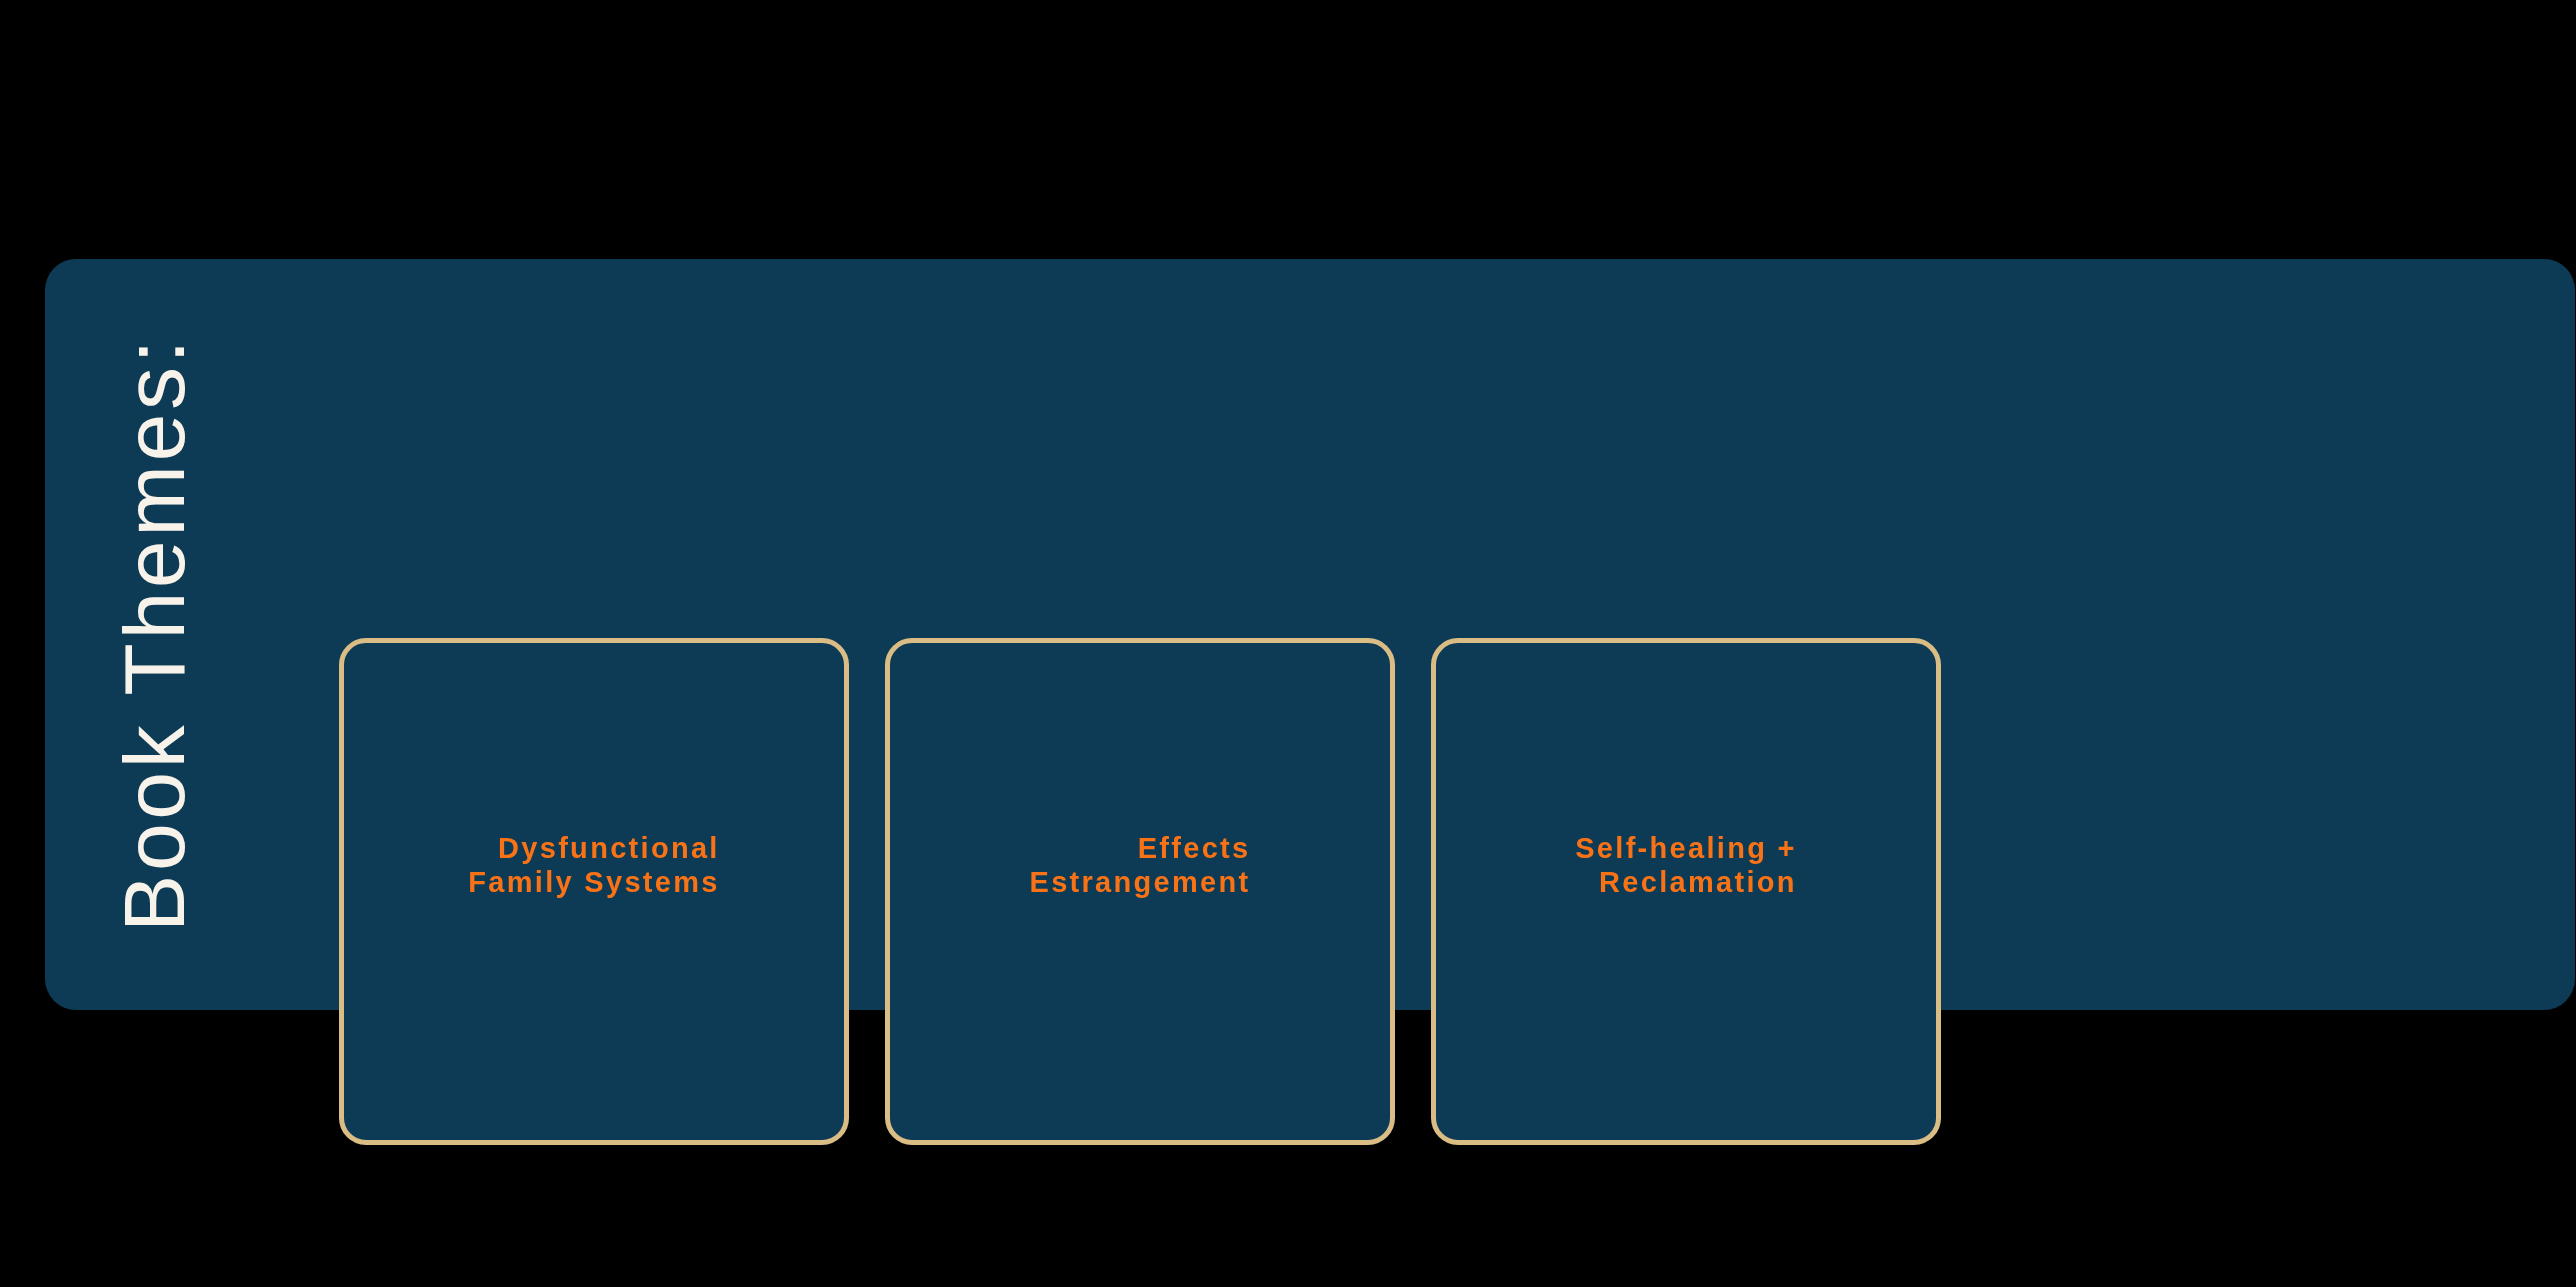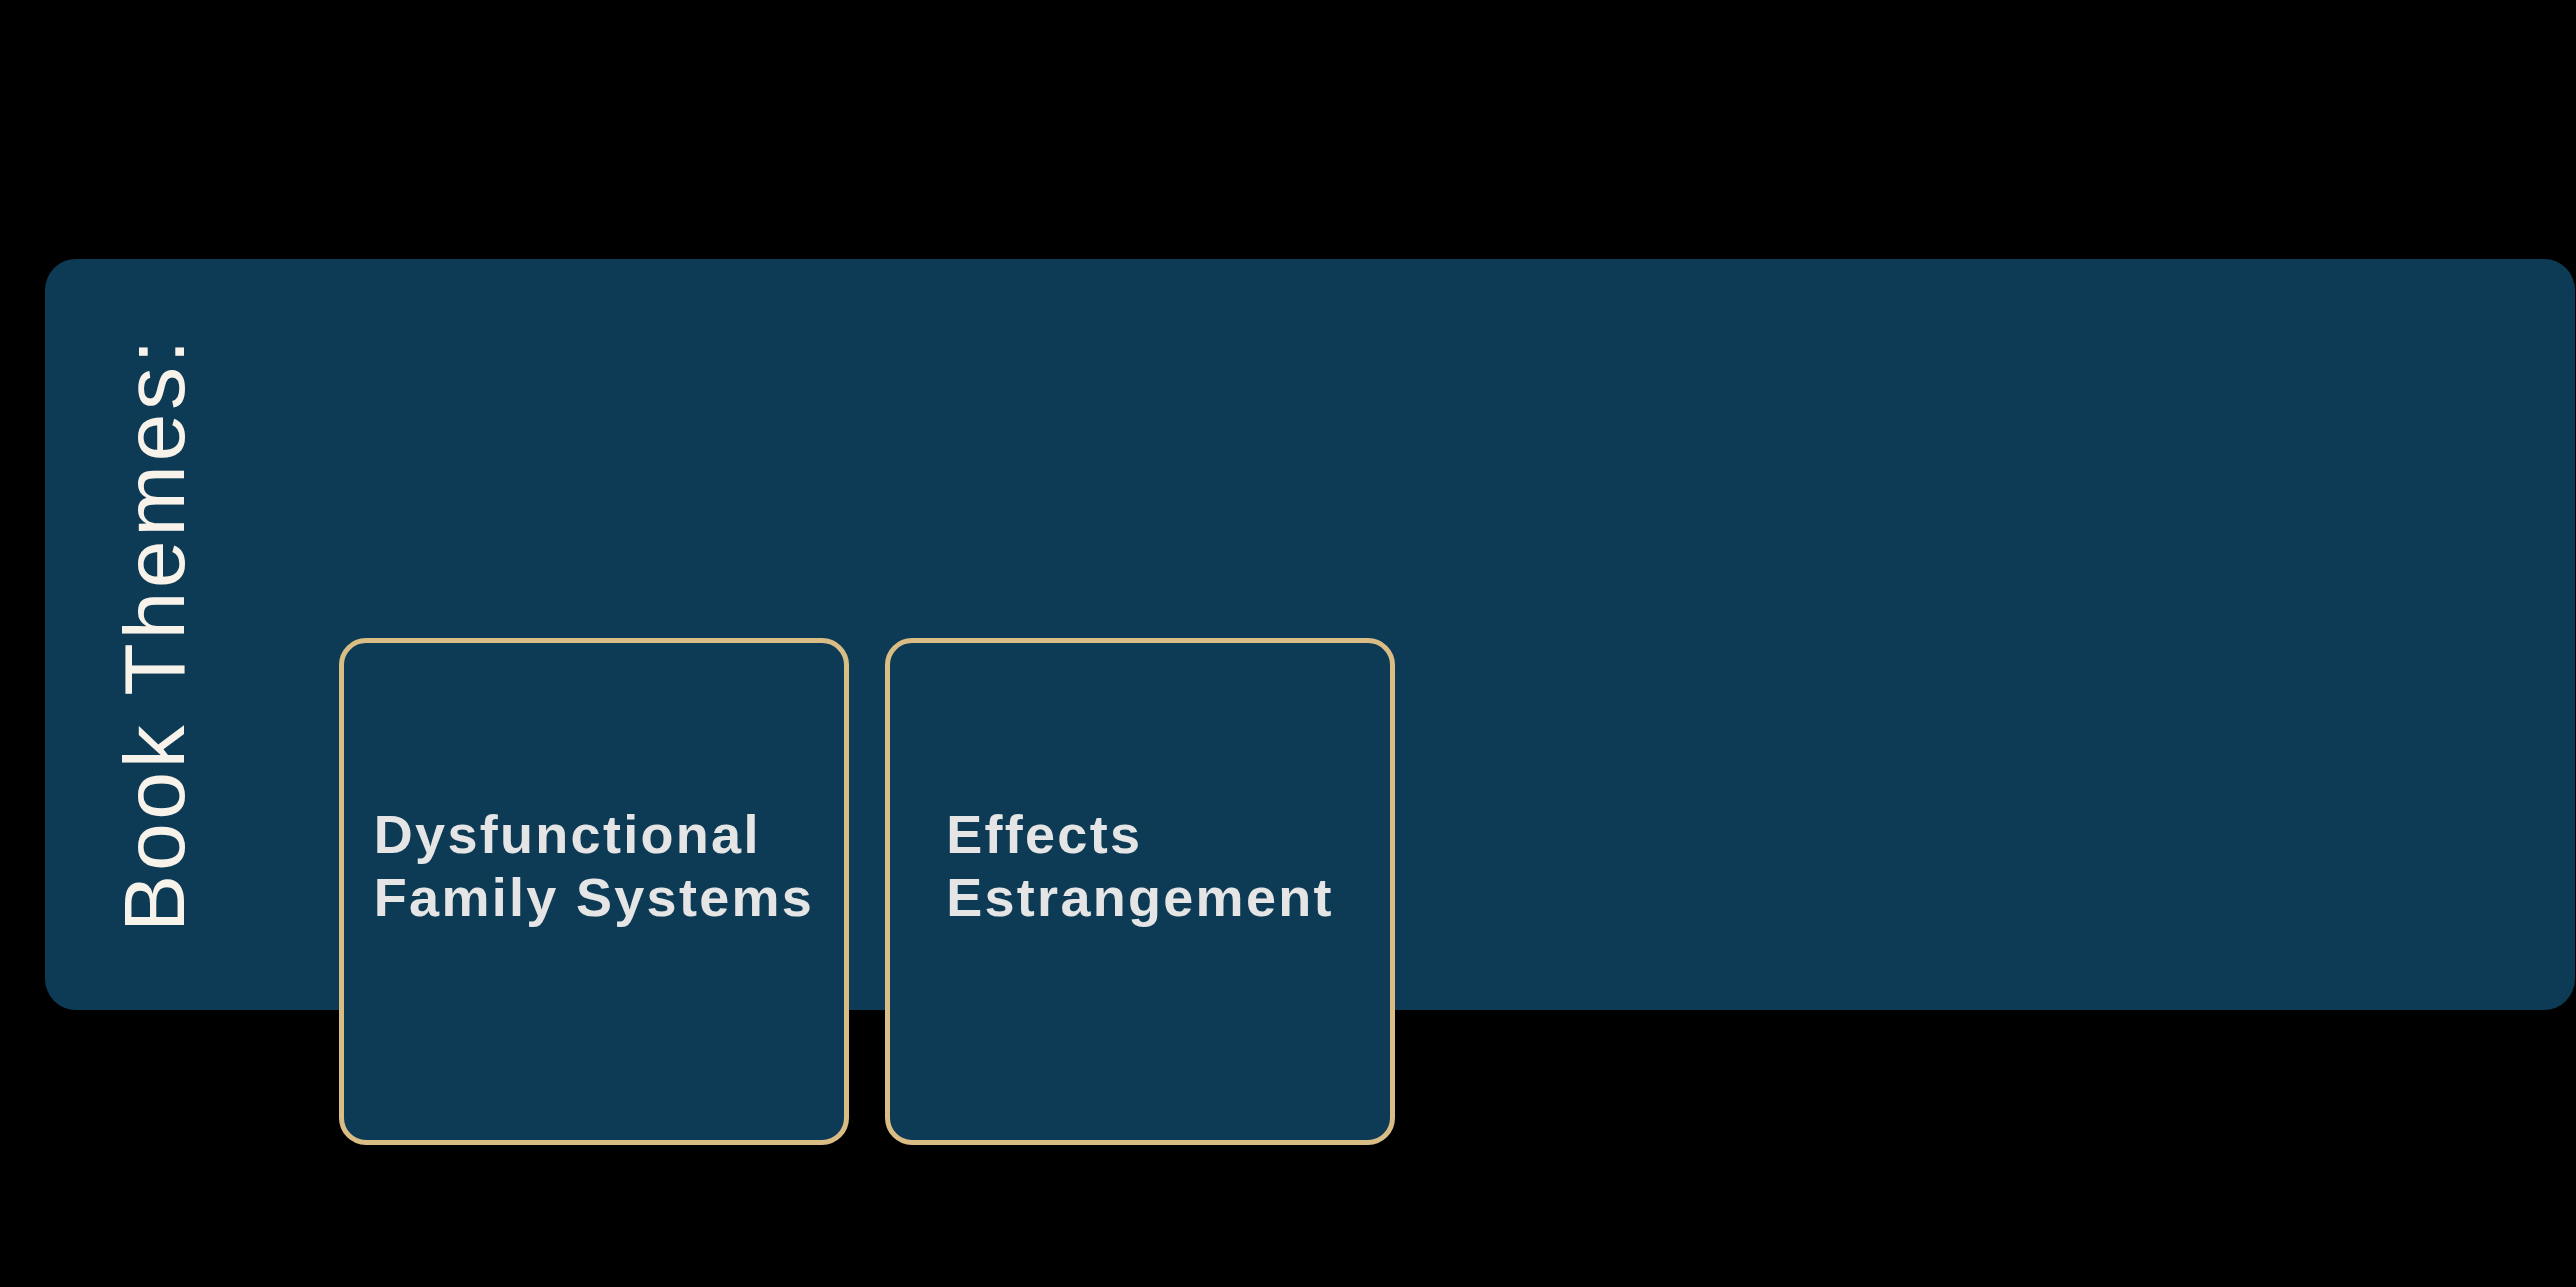--- a/index.html
+++ b/index.html
@@ -49,39 +49,43 @@
     height: 507px;
     border: 5.5px solid #dabd85;
     border-radius: 27px;
     background: #0d3a54;
     display: flex;
     align-items: center;
     justify-content: center;
     padding: 18px 22px 69px 22px; 
   }
   .card-label {
-    color: #e5e5e5;
-    font-size: 54px;
+    color: #f97316;
+    font-size: 29px;
     font-weight: 700;
     letter-spacing: 2.3px;
     line-height: 1.16;
-    text-align: left;
+    text-align: right;
     white-space: pre-line;
   }
 </style>
 </head>
 <body>
 
 <div class="panel">
   <div class="cards">
     <div class="card">
       <div class="card-label">Dysfunctional
 Family Systems</div>
     </div>
     <div class="card">
       <div class="card-label">Effects
 Estrangement</div>
     </div>
+    <div class="card">
+      <div class="card-label">Self-healing +
+Reclamation</div>
+    </div>
   </div>
 </div>
 
 <div class="vertical-label">Book Themes:</div>
 
 
 </body></html>

